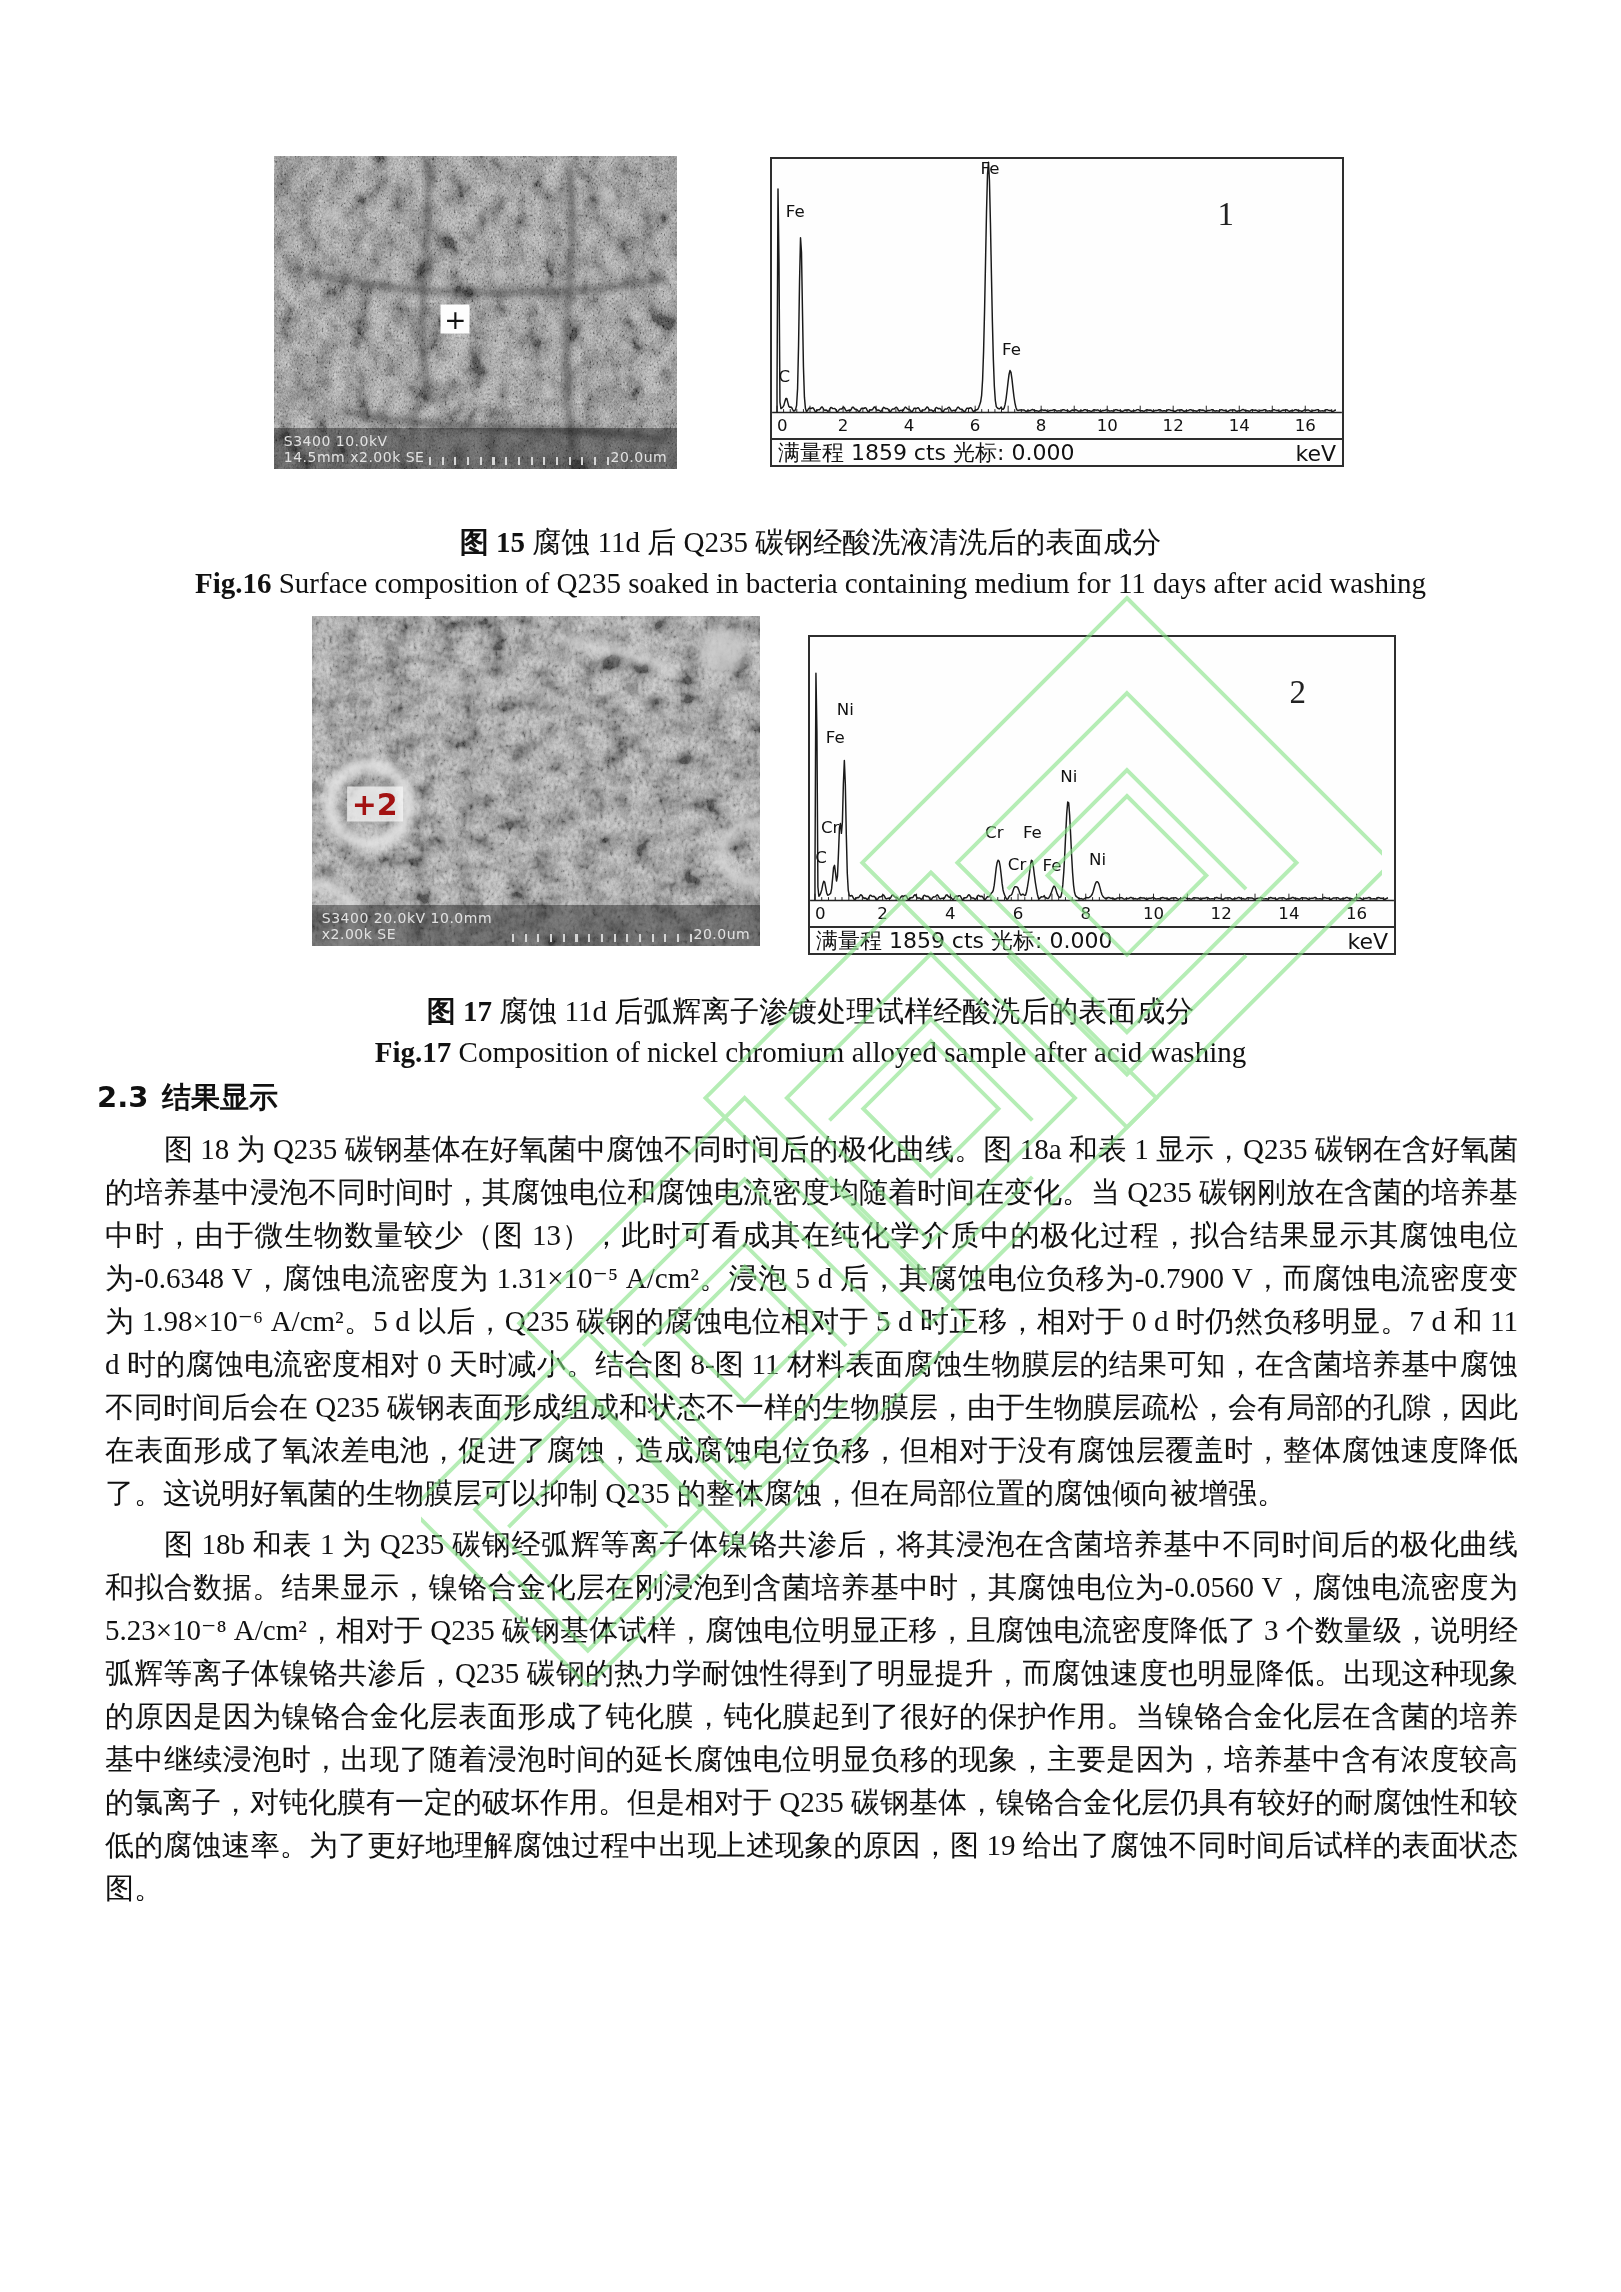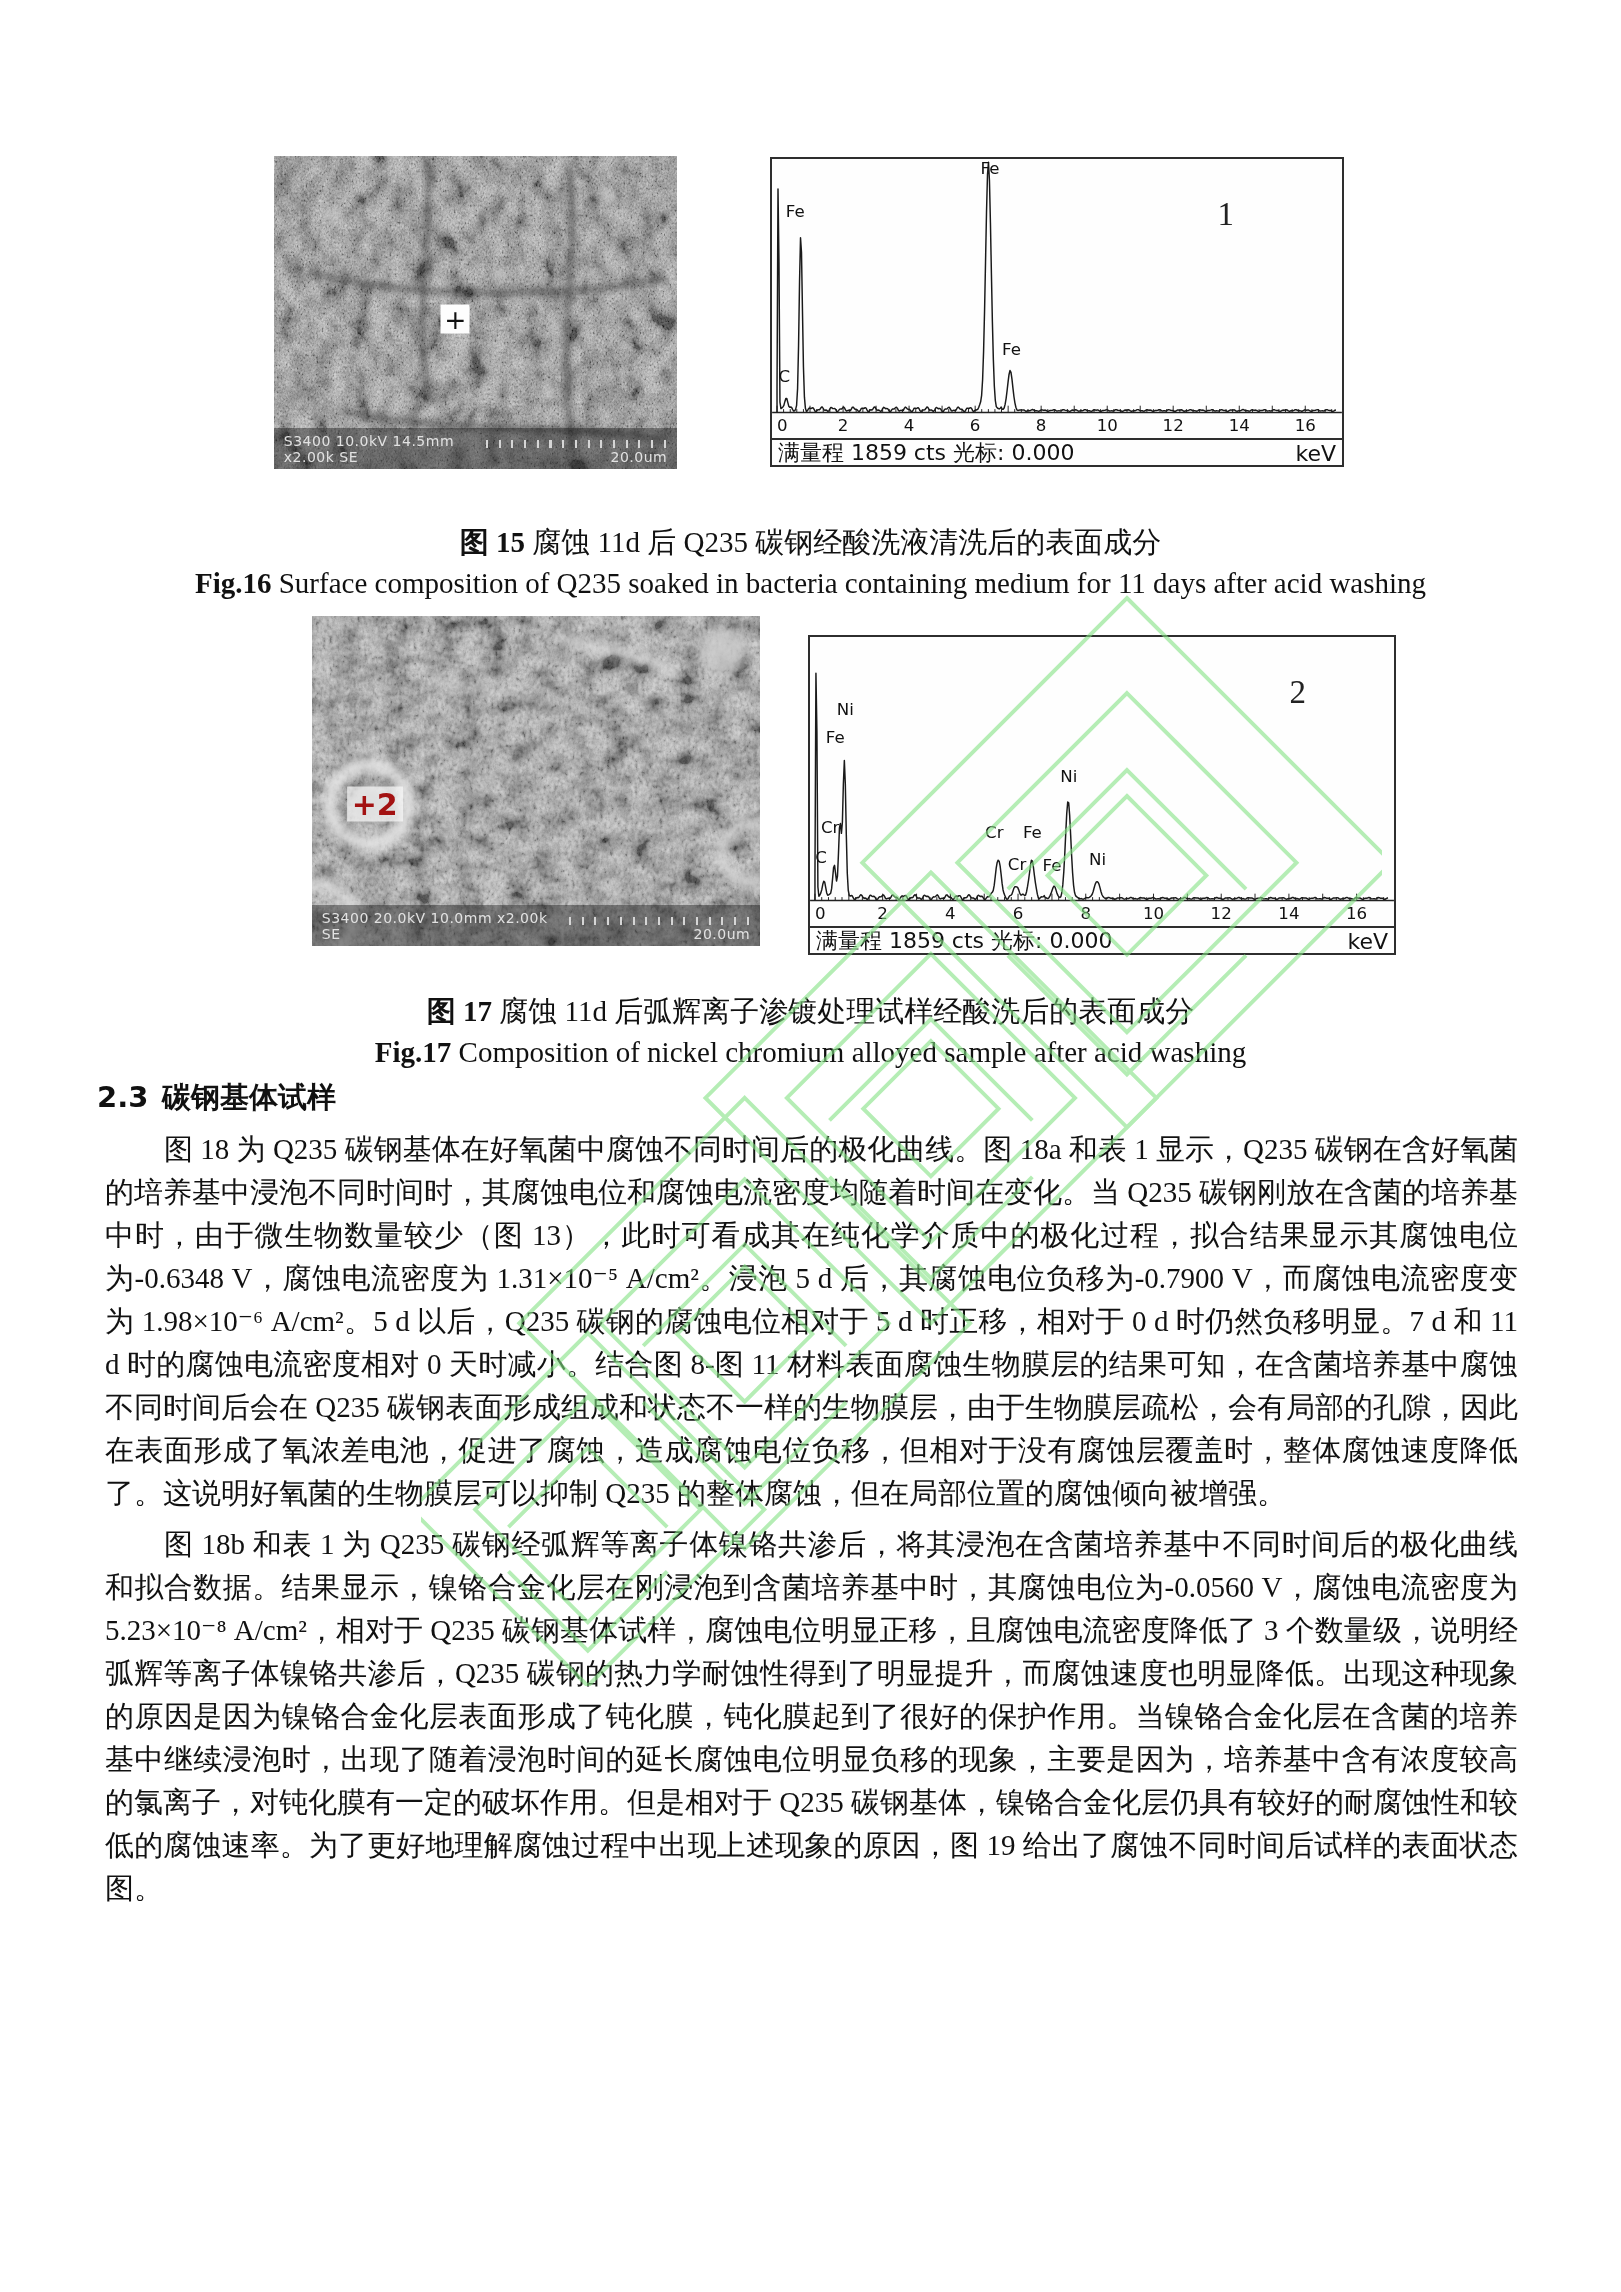--- a/index.html
+++ b/index.html
@@ -3,21 +3,21 @@
 <meta charset="utf-8">
 <style>
   html,body{margin:0;padding:0;background:#e8e8e8}
   .page{position:relative;width:1621px;height:2293px;background:#ffffff;overflow:hidden;
         font-family:"Liberation Serif","DejaVu Serif",serif;color:#111;margin:0 auto}
   .sem{position:absolute;overflow:hidden;background:#5f5f5f}
   .sem > svg{position:absolute;left:0;top:0}
   .sem-bar{position:absolute;left:0;right:0;bottom:0;height:35px;background:rgba(22,22,22,.42);
            display:flex;justify-content:space-between;align-items:flex-end;padding:2px 9.8px 3.9px;
            font-family:"DejaVu Sans","Liberation Sans",sans-serif;font-size:14px;color:#e2e2e2;letter-spacing:0.5px}
-  .sem-scale{display:flex;flex-direction:column;align-items:flex-end;gap:1px}
+  .sem-scale{display:flex;flex-direction:row;align-items:flex-end;gap:1px}
   .sem-ticks{width:181px;height:7.8px;background:repeating-linear-gradient(90deg,#d6d6d6 0 2px,transparent 2px 12.7px)}
   .sem-marker{position:absolute;transform:translate(-50%,-50%);display:flex;align-items:center;justify-content:center}
   .m1{width:29px;height:29px;background:#fdfdfd;color:#111;font-size:26.5px;line-height:27.4px;font-family:"DejaVu Sans",sans-serif}
   .m2{padding:0 4.9px;background:rgba(250,250,250,.72);color:#a31212;font-weight:bold;font-size:30px;font-family:"DejaVu Sans",sans-serif}
   .eds{position:absolute;background:#fefefe;border:2px solid #2e2e2e;box-sizing:border-box}
   .eds svg{display:block;width:100%;font-family:"DejaVu Sans","Liberation Sans",sans-serif}
   .eds-info{height:26.5px;border-top:2px solid #2e2e2e;display:flex;justify-content:space-between;align-items:center;
             padding:0 5.9px;font-size:22px;font-family:"DejaVu Sans","Liberation Sans",sans-serif;color:#111}
   .eds-num{position:absolute;top:37px;font-size:33px;font-family:"Liberation Serif","DejaVu Serif",serif;color:#222}
   .caption{position:absolute;left:98px;width:1425px;text-align:center;font-size:29px;white-space:nowrap}
@@ -188,21 +188,21 @@
   </div>
 
   <div class="caption" style="top:992px">
     <span class="bold">图 17</span><span> 腐蚀 11d 后弧辉离子渗镀处理试样经酸洗后的表面成分</span>
   </div>
   <div class="caption" style="top:1036px">
     <span class="bold">Fig.17</span><span> Composition of nickel chromium alloyed sample after acid washing</span>
   </div>
 
   <div class="heading" style="top:1078px">
-    <span>2.3</span><span>碳钢基体试样</span>
+    <span>2.3</span><span>结果显示</span>
   </div>
 
   <div class="bodytext" style="top:1120px">
     <p>图 18 为 Q235 碳钢基体在好氧菌中腐蚀不同时间后的极化曲线。图 18a 和表 1 显示，Q235 碳钢在含好氧菌的培养基中浸泡不同时间时，其腐蚀电位和腐蚀电流密度均随着时间在变化。当 Q235 碳钢刚放在含菌的培养基中时，由于微生物数量较少（图 13），此时可看成其在纯化学介质中的极化过程，拟合结果显示其腐蚀电位为-0.6348 V，腐蚀电流密度为 1.31×10⁻⁵ A/cm²。浸泡 5 d 后，其腐蚀电位负移为-0.7900 V，而腐蚀电流密度变为 1.98×10⁻⁶ A/cm²。5 d 以后，Q235 碳钢的腐蚀电位相对于 5 d 时正移，相对于 0 d 时仍然负移明显。7 d 和 11 d 时的腐蚀电流密度相对 0 天时减小。结合图 8-图 11 材料表面腐蚀生物膜层的结果可知，在含菌培养基中腐蚀不同时间后会在 Q235 碳钢表面形成组成和状态不一样的生物膜层，由于生物膜层疏松，会有局部的孔隙，因此在表面形成了氧浓差电池，促进了腐蚀，造成腐蚀电位负移，但相对于没有腐蚀层覆盖时，整体腐蚀速度降低了。这说明好氧菌的生物膜层可以抑制 Q235 的整体腐蚀，但在局部位置的腐蚀倾向被增强。</p>
     <p>图 18b 和表 1 为 Q235 碳钢经弧辉等离子体镍铬共渗后，将其浸泡在含菌培养基中不同时间后的极化曲线和拟合数据。结果显示，镍铬合金化层在刚浸泡到含菌培养基中时，其腐蚀电位为-0.0560 V，腐蚀电流密度为 5.23×10⁻⁸ A/cm²，相对于 Q235 碳钢基体试样，腐蚀电位明显正移，且腐蚀电流密度降低了 3 个数量级，说明经弧辉等离子体镍铬共渗后，Q235 碳钢的热力学耐蚀性得到了明显提升，而腐蚀速度也明显降低。出现这种现象的原因是因为镍铬合金化层表面形成了钝化膜，钝化膜起到了很好的保护作用。当镍铬合金化层在含菌的培养基中继续浸泡时，出现了随着浸泡时间的延长腐蚀电位明显负移的现象，主要是因为，培养基中含有浓度较高的氯离子，对钝化膜有一定的破坏作用。但是相对于 Q235 碳钢基体，镍铬合金化层仍具有较好的耐腐蚀性和较低的腐蚀速率。为了更好地理解腐蚀过程中出现上述现象的原因，图 19 给出了腐蚀不同时间后试样的表面状态图。</p>
   </div>
 
   <svg class="watermark" style="left:421px;top:549px" width="961" height="1137" viewBox="0 0 980 1160">
     <g fill="none" stroke="#84e284" stroke-width="4">
 

